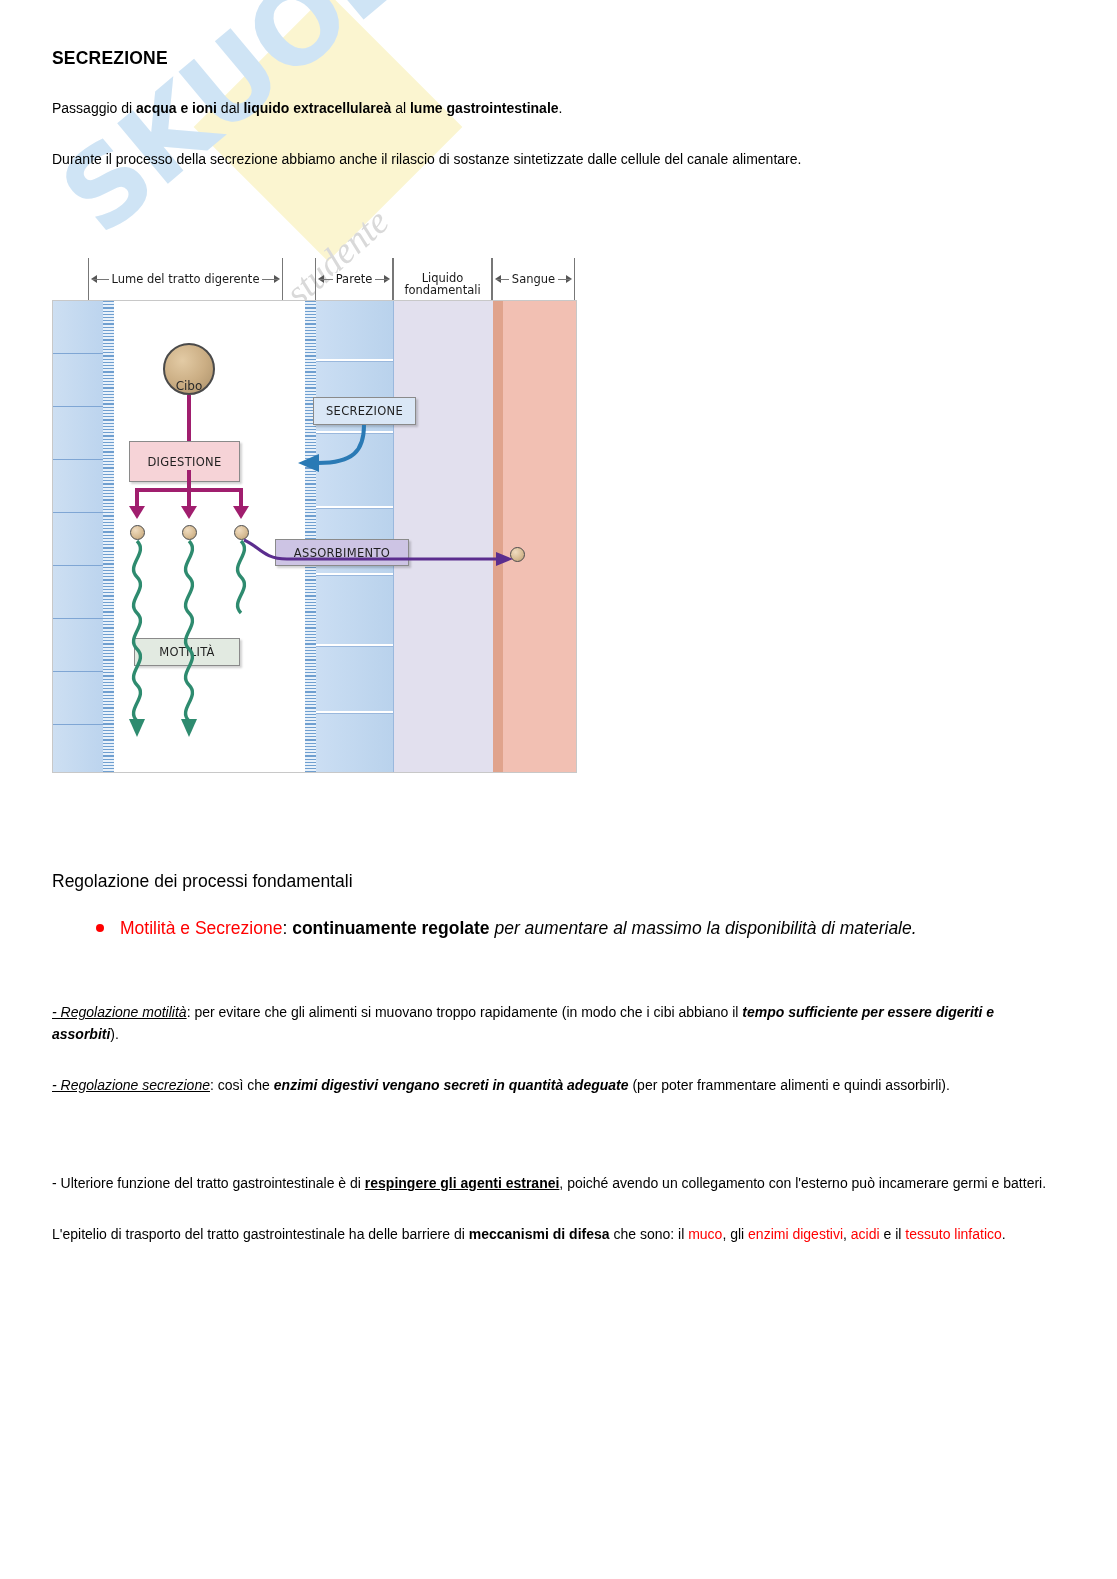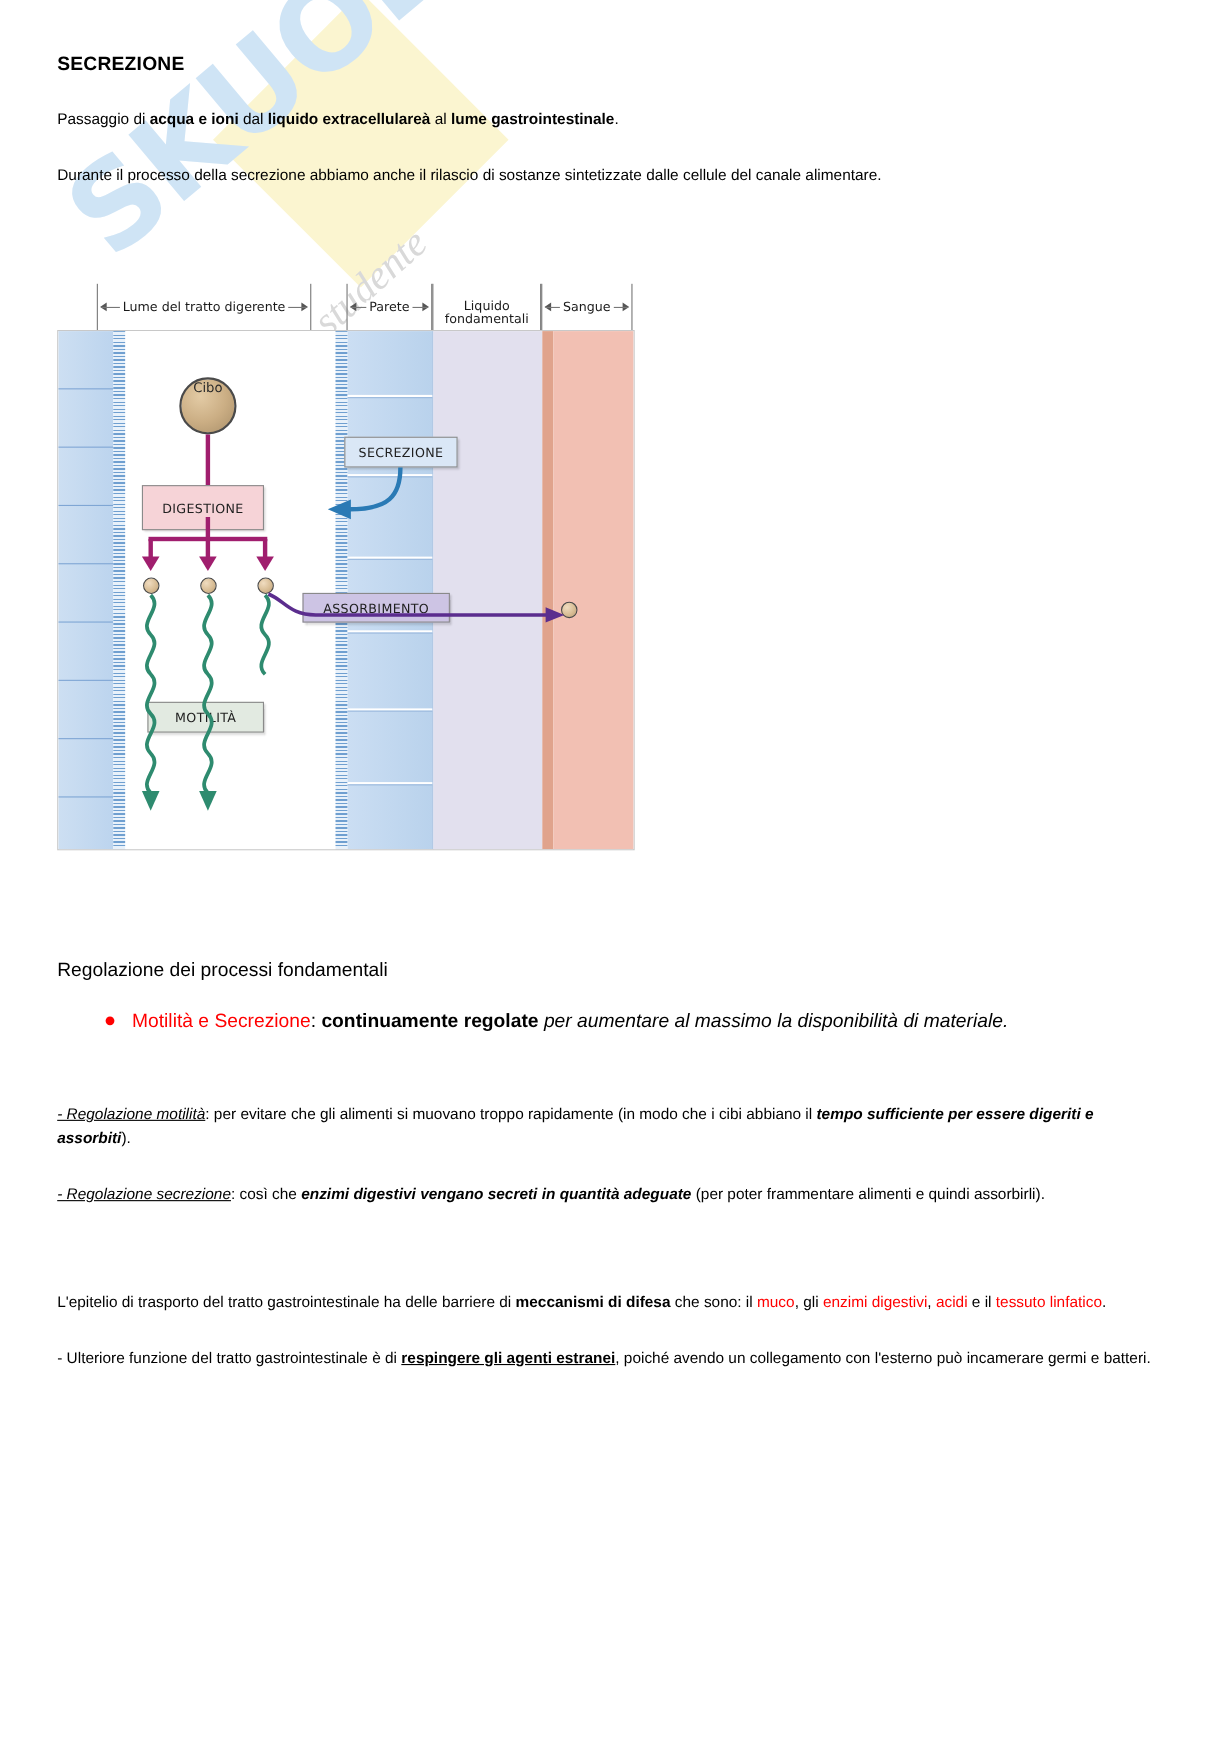--- a/index.html
+++ b/index.html
@@ -262,21 +262,21 @@
   }
 
   
   .cibo {
     position: absolute;
     left: 110px; top: 42px;
     width: 52px; height: 52px;
     border-radius: 50%;
     background: radial-gradient(circle at 36% 32%, #e3cba5 0%, #cbae84 52%, #a98f69 100%);
     border: 2px solid #4a4a4a;
-    display: flex; align-items: flex-start; justify-content: center;
+    display: flex; align-items: flex-end; justify-content: center;
     box-sizing: border-box;
   }
   .cibo span {
     font-size: 12px;
     color: #2a2a2a;
     font-family: "DejaVu Sans", sans-serif;
   }
 
   .box {
     position: absolute;
@@ -494,18 +494,18 @@
     </ul>
 
     <div style="height:44px;"></div>
 
     <p class="para" style="margin-top:14px;"><span class="ui">- Regolazione motilità</span><span>: per evitare che gli alimenti si muovano troppo rapidamente (in modo che i cibi abbiano il </span><span class="bi">tempo sufficiente per essere digeriti e assorbiti</span><span>).</span></p>
 
     <p class="para"><span class="ui">- Regolazione secrezione</span><span>: così che </span><span class="bi">enzimi digestivi vengano secreti in quantità adeguate</span><span> (per poter frammentare alimenti e quindi assorbirli).</span></p>
 
     <div style="height:48px;"></div>
 
+    <p class="para"><span>- Ulteriore funzione del tratto gastrointestinale è di </span><span class="ub">respingere gli agenti estranei</span><span>, poiché avendo un collegamento con l'esterno può incamerare germi e batteri.</span></p>
+
     <p class="para"><span>L'epitelio di trasporto del tratto gastrointestinale ha delle barriere di </span><span class="b">meccanismi di difesa</span><span> che sono: il </span><span class="red">muco</span><span>, gli </span><span class="red">enzimi digestivi</span><span>, </span><span class="red">acidi</span><span> e il </span><span class="red">tessuto linfatico</span><span>.</span></p>
-
-    <p class="para"><span>- Ulteriore funzione del tratto gastrointestinale è di </span><span class="ub">respingere gli agenti estranei</span><span>, poiché avendo un collegamento con l'esterno può incamerare germi e batteri.</span></p>
 
   </div>
 </div>
 
 </body></html>

